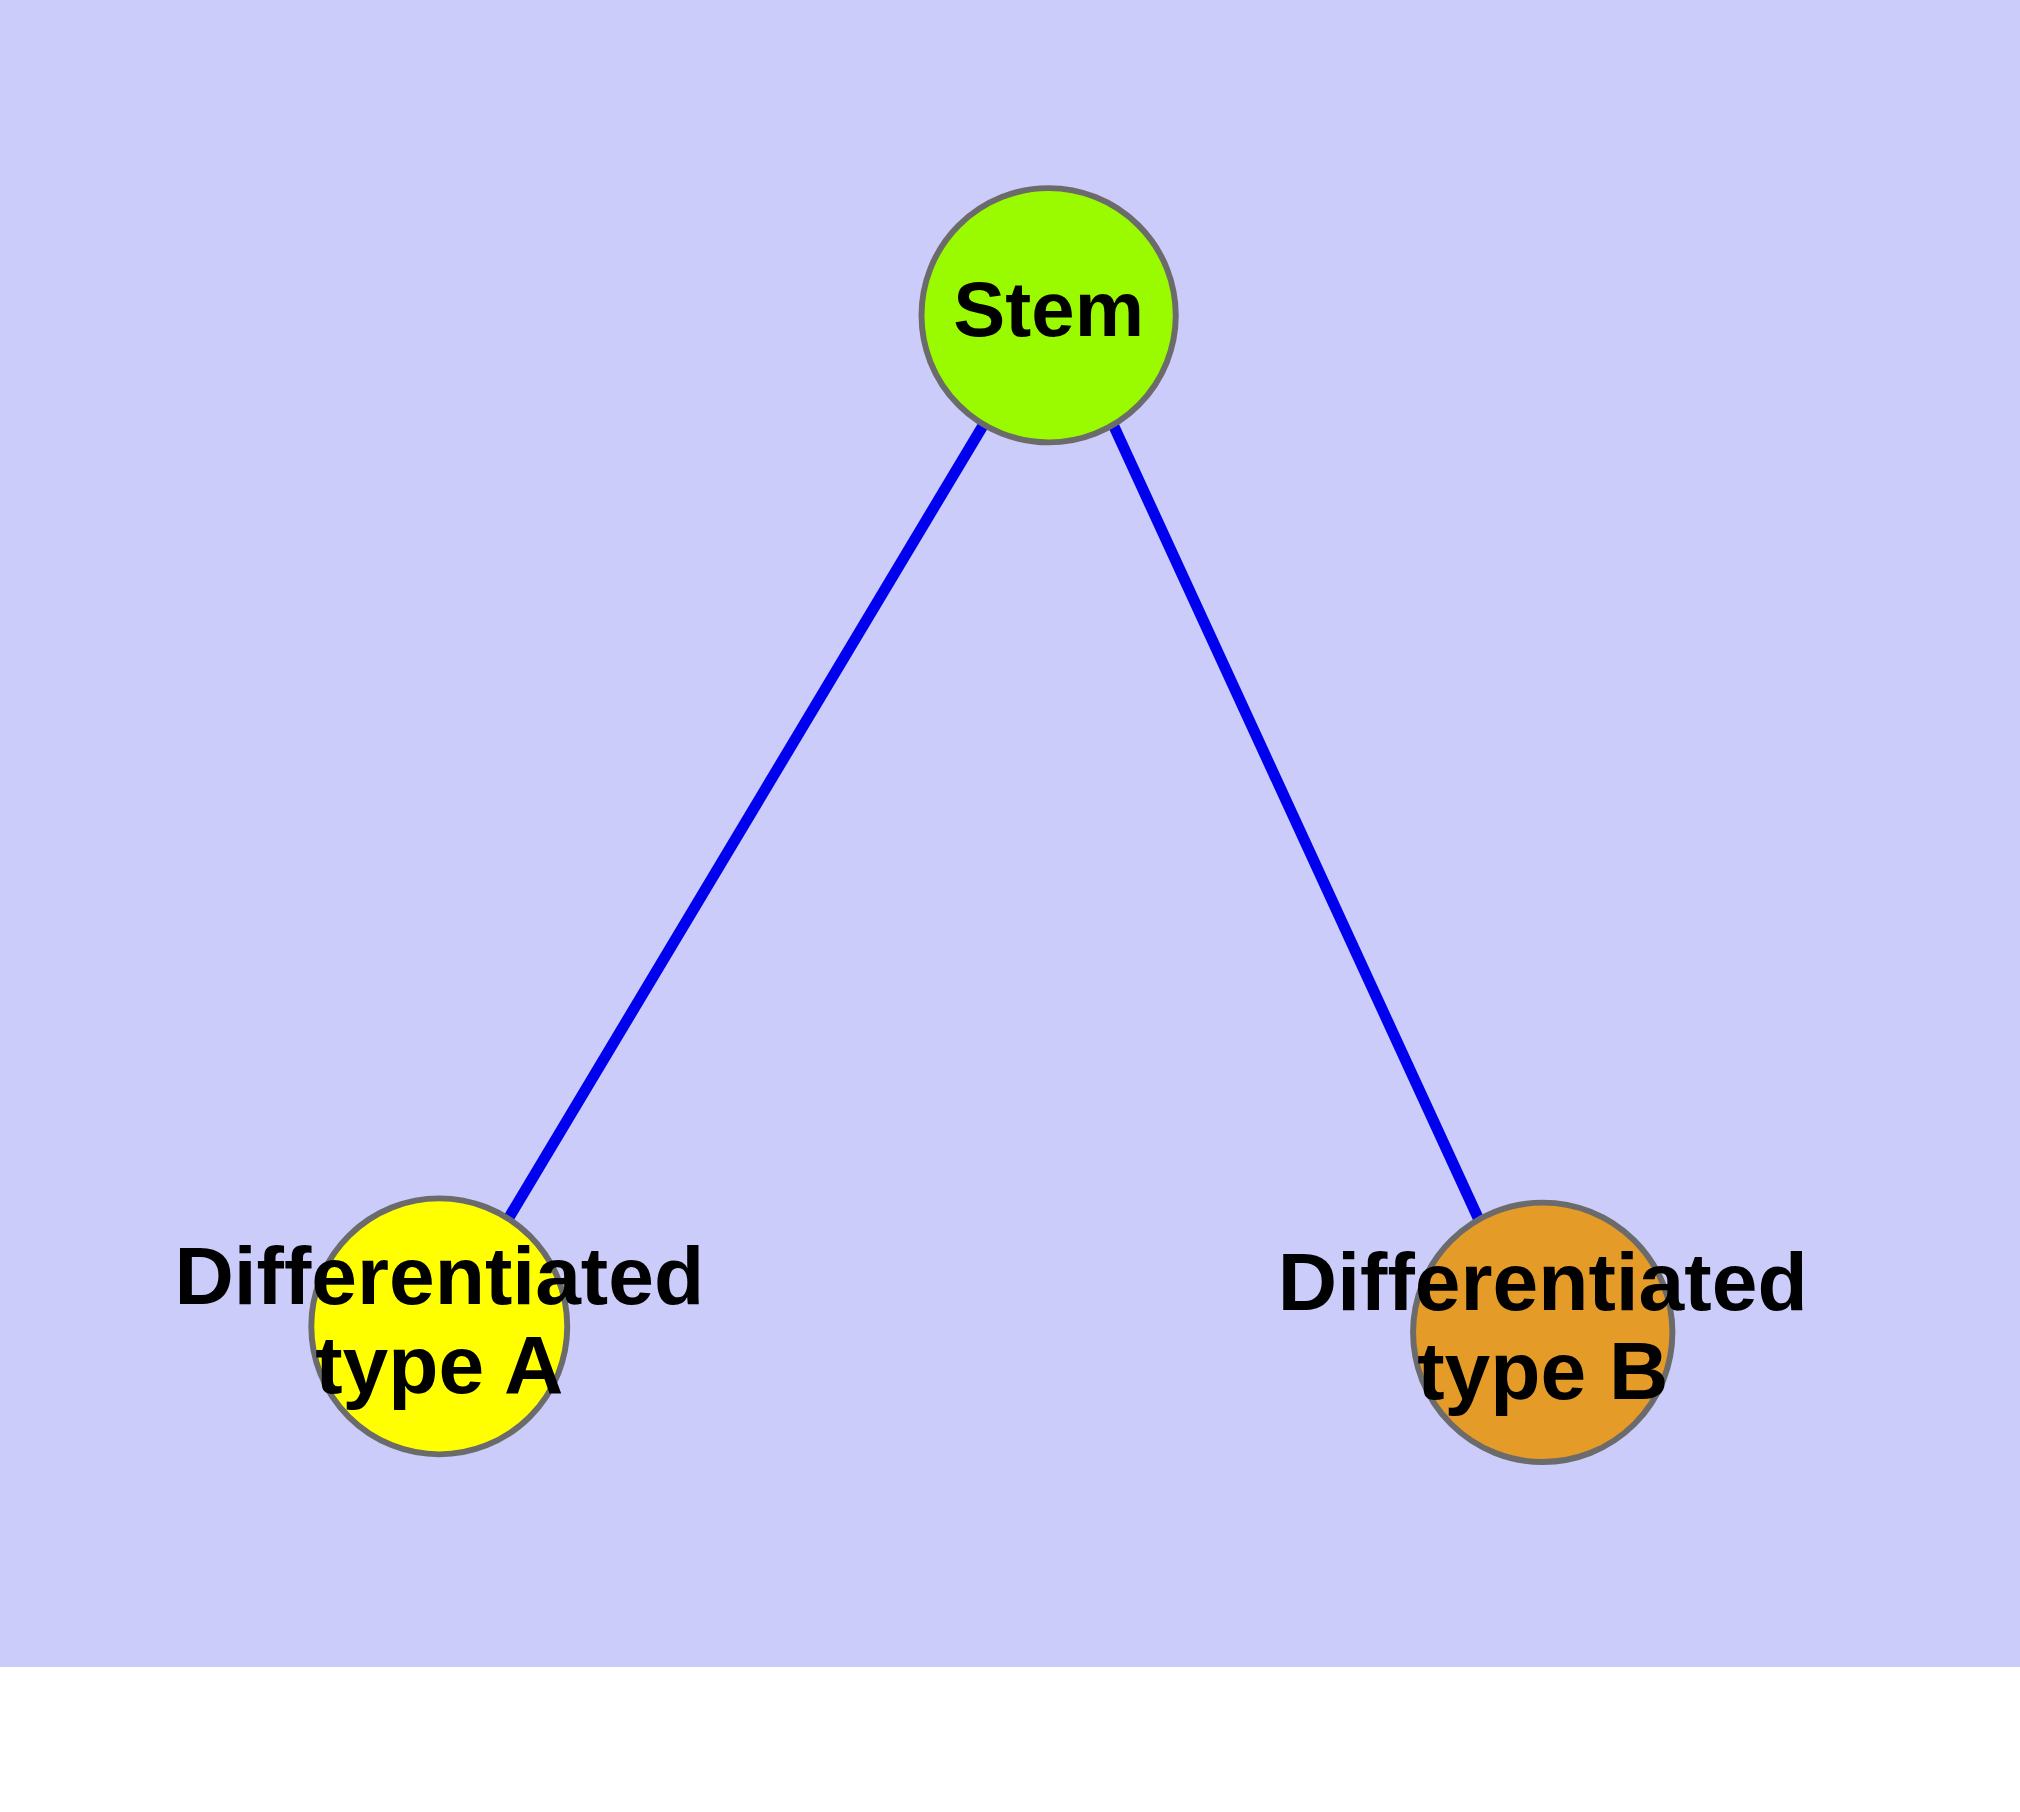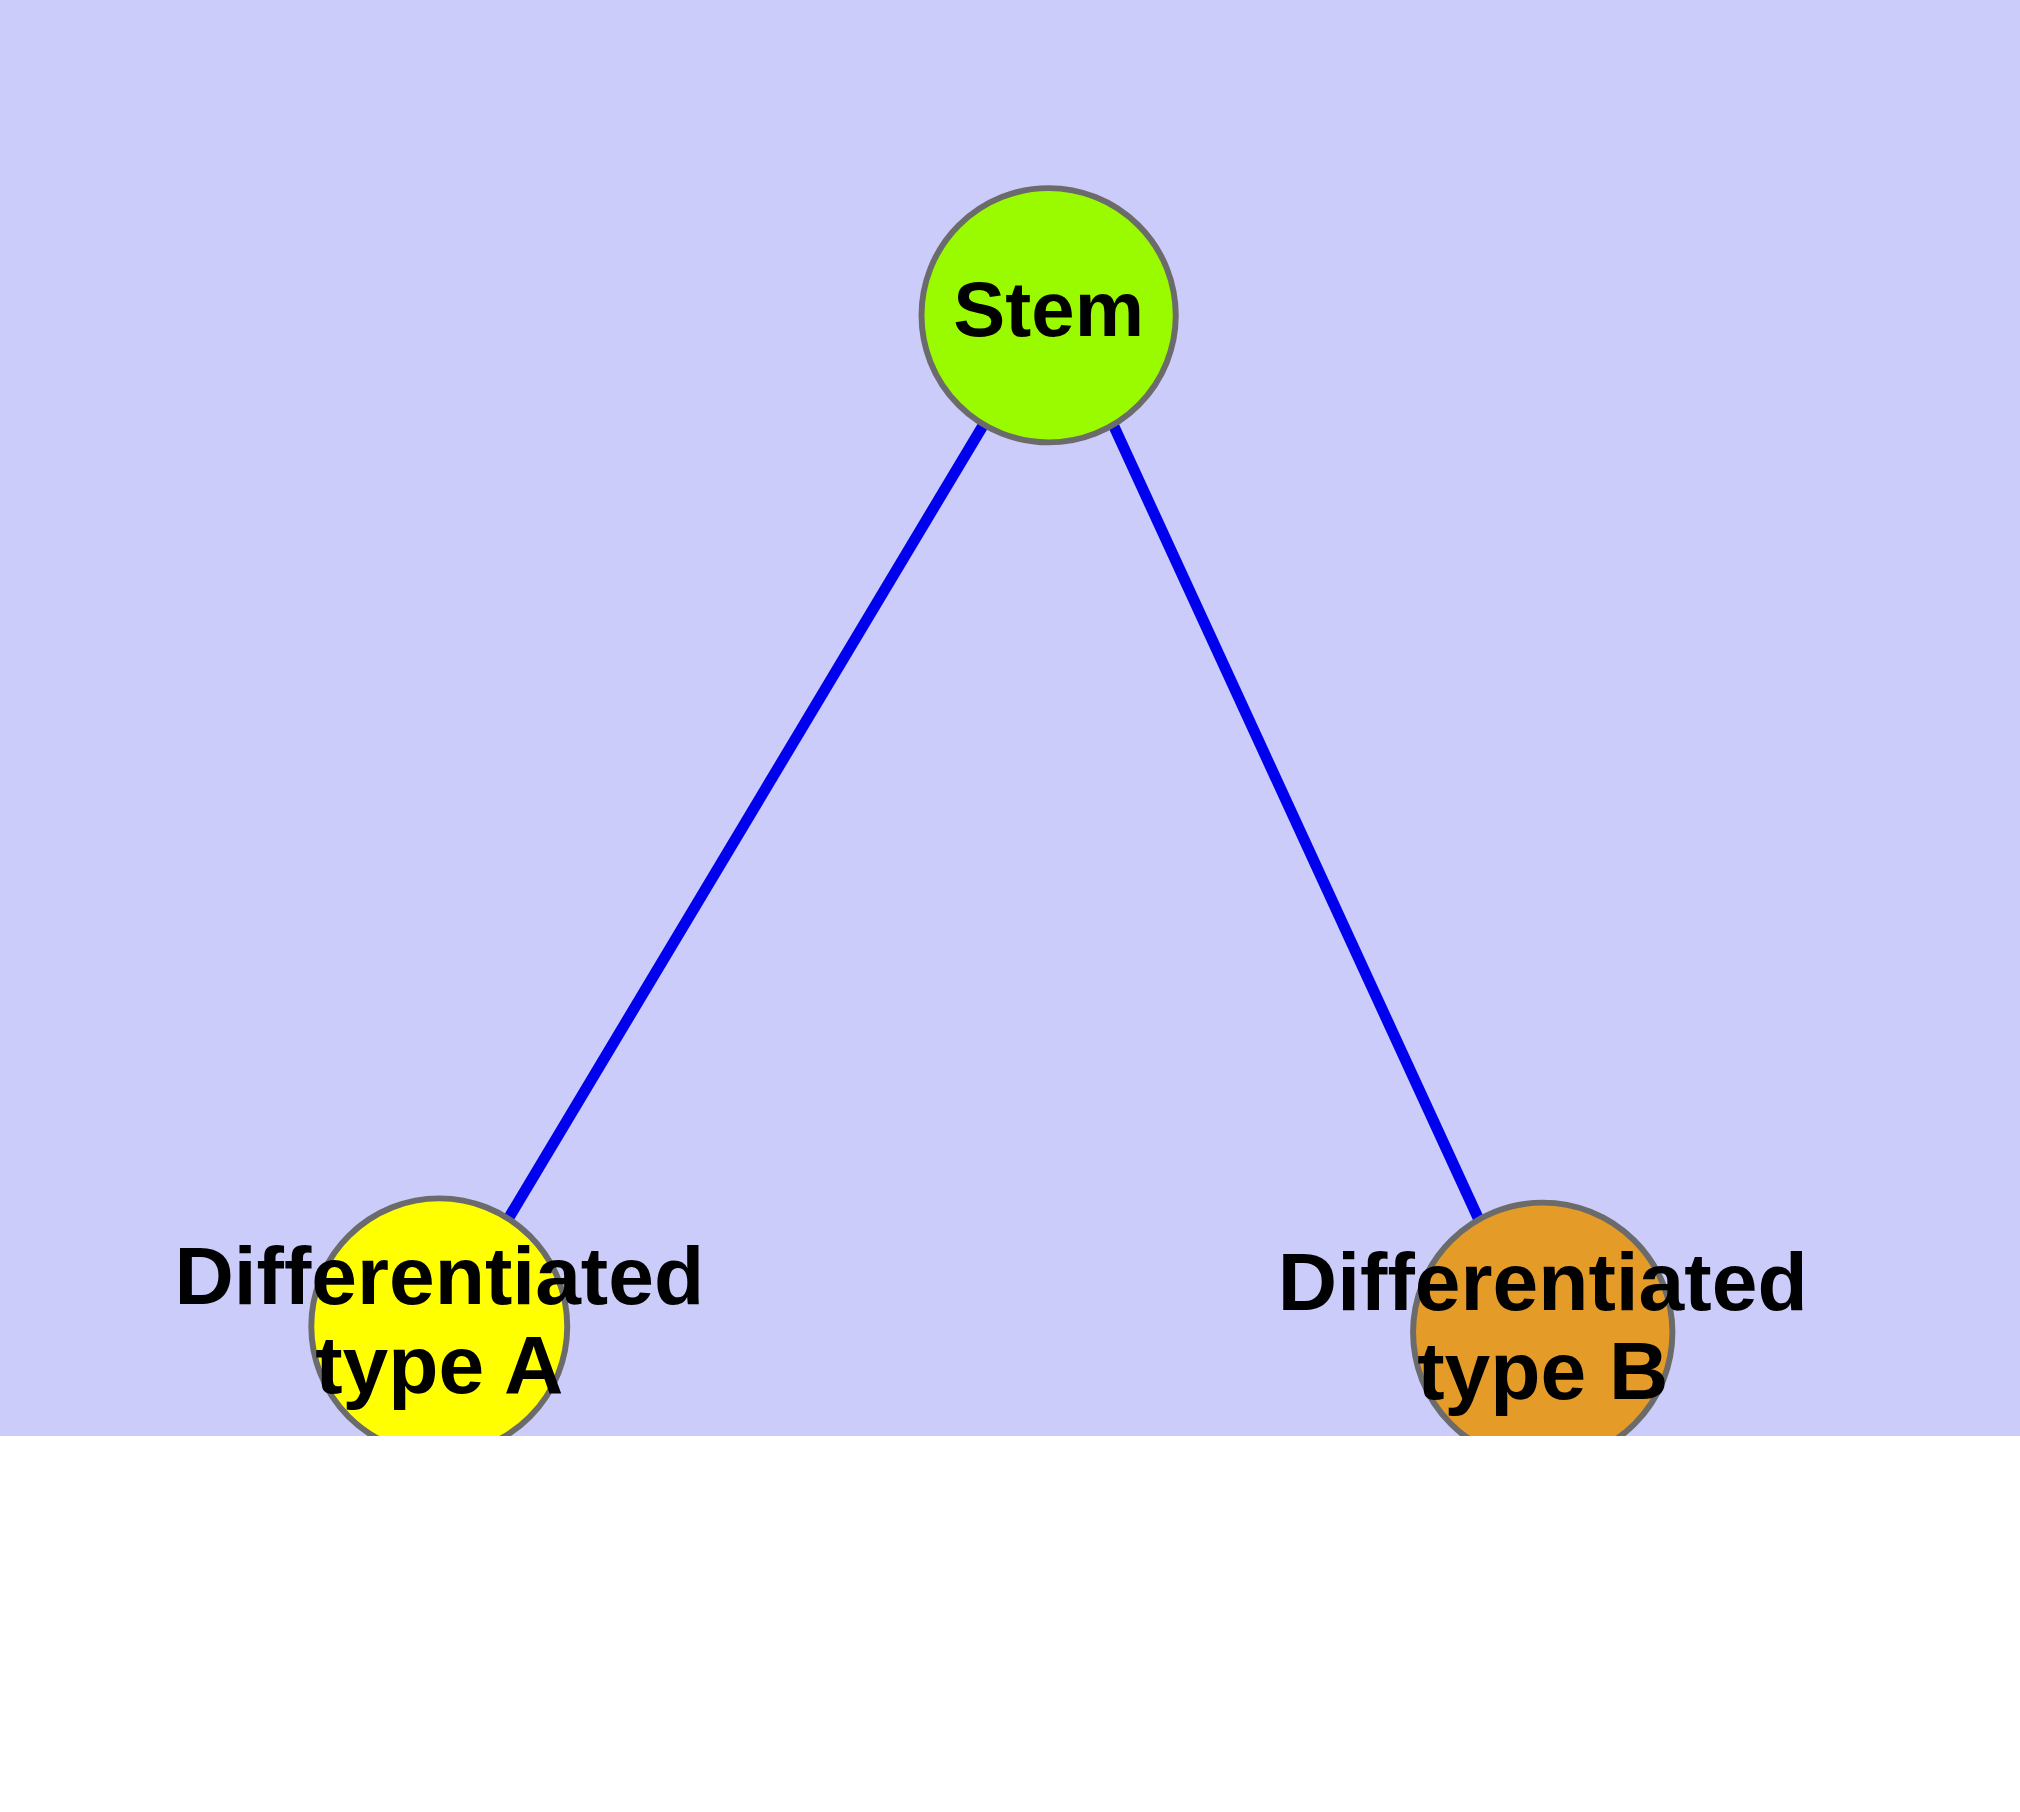--- a/index.html
+++ b/index.html
@@ -37,21 +37,21 @@
   .edge-line {
     stroke-linecap: butt;
   }
   .node-circle {
     stroke-linejoin: round;
   }
 </style>
 </head>
 <body>
 
-<div id="canvas" style="width: 2021px; height: 1436px; background: rgb(204, 204, 250);">
+<div id="canvas" style="width: 2021px; height: 1667px; background: rgb(204, 204, 250);">
   <svg id="graph-svg" viewBox="0 0 2384 2138" xmlns="http://www.w3.org/2000/svg">
 
     <rect x="0" y="0" width="2384" height="2138" fill="#ccccfa"></rect>
 
     <g>
       <line class="edge-line" x1="1159" y1="503" x2="600" y2="1437" stroke="#0000ee" stroke-width="13"></line>
       <line class="edge-line" x1="1314" y1="503" x2="1746" y2="1442" stroke="#0000ee" stroke-width="13"></line>
     </g>
 
     <g>

